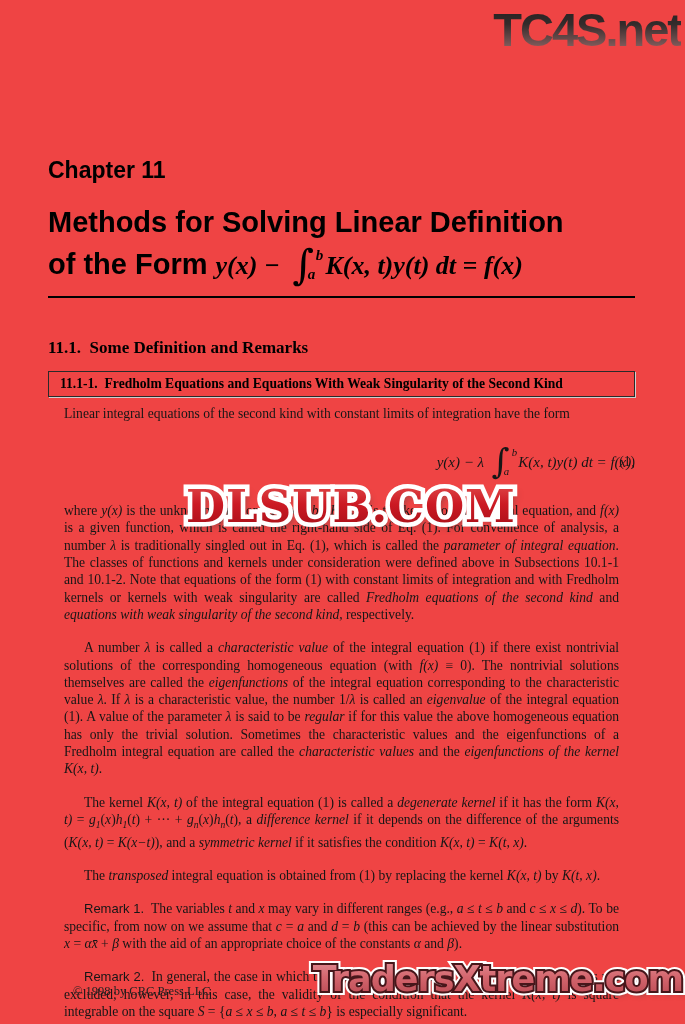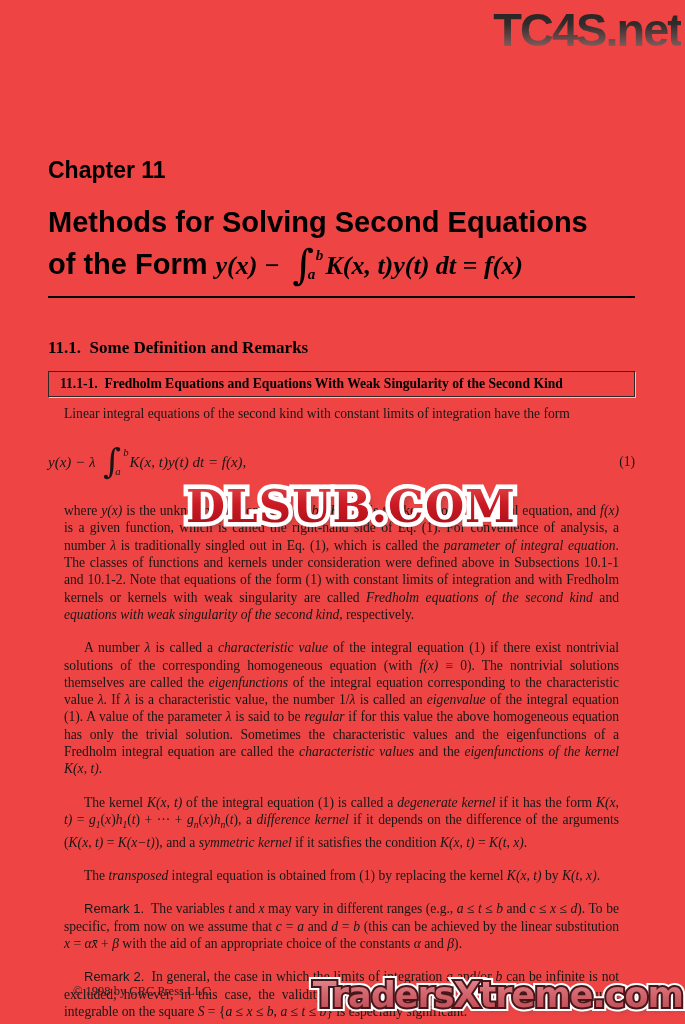--- a/index.html
+++ b/index.html
@@ -103,21 +103,21 @@
   .remark-label {
     font-family: "Liberation Sans", "DejaVu Sans", sans-serif;
     font-size: 13px;
     margin-right: 7px;
   }
 
   
   .equation-row {
     position: relative;
     margin: 14px 0 10px 0;
-    text-align: left;
+    text-align: right;
     height: 48px;
     line-height: 48px;
   }
   .equation-body {
     font-style: italic;
     font-size: 15px;
     white-space: nowrap;
   }
   .equation-number {
     position: absolute;
@@ -184,21 +184,21 @@
   .copyright {
     position: absolute;
     left: 73px;
     top: 984px;
     font-size: 12.5px;
     color: #222;
   }
   .bottom-logo-stack { position: absolute; right: 2px; top: 959px; height: 58px; }
   .bl-layer {
     position: absolute;
-    right: 0; top: 16px;
+    right: 0; top: 0;
     font-family: "DejaVu Sans", sans-serif;
     font-weight: bold;
     font-size: 35px;
     letter-spacing: -1px;
     white-space: nowrap;
   }
   .bl-back {
     -webkit-text-stroke: 8px #ffffff;
     color: #ffffff;
     text-shadow: 3px 4px 5px rgba(80,80,80,0.55);
@@ -216,21 +216,21 @@
 
 <div class="page">
 
   <div class="top-logo">TC4S.net</div>
 
   <main class="content">
 
     <h2 class="chapter-label">Chapter 11</h2>
 
     <h1 class="chapter-title">
-      <span>Methods for Solving Second Equations</span><br>
+      <span>Methods for Solving Linear Definition</span><br>
       <span>of the Form </span><span class="title-math"><span>y(x) − </span><span class="int-group title-int">
             <span class="int-sign">∫</span>
             <span class="int-limits">
               <span class="lim-sup">b</span>
               <span class="lim-sub">a</span>
             </span>
           </span><span>K(x, t)y(t) dt = f(x)</span></span>
     </h1>
 
     <hr class="title-rule">

